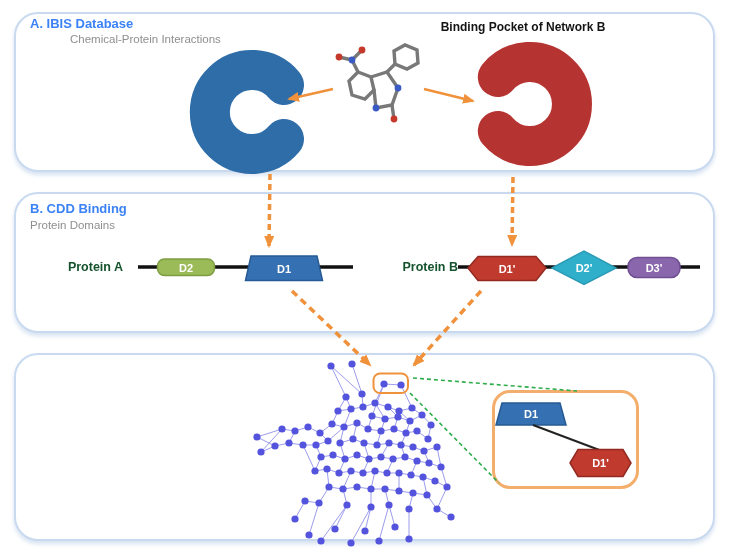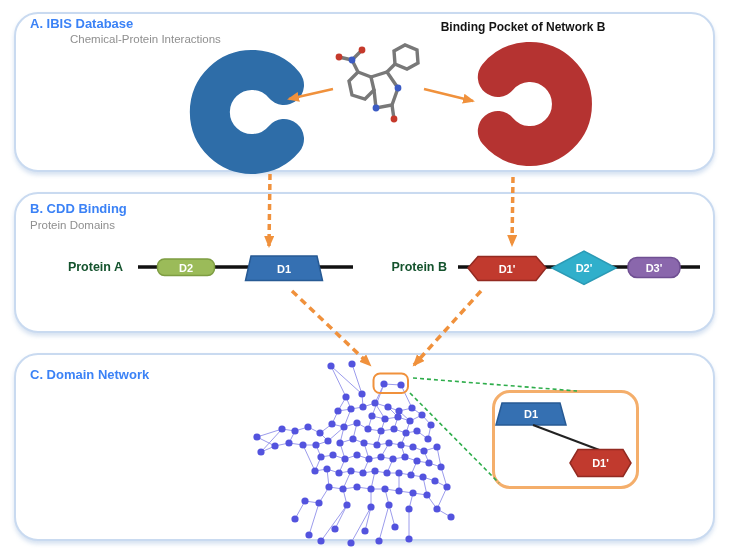--- a/index.html
+++ b/index.html
@@ -31,23 +31,22 @@
   <div class="panel" id="panel-b"></div>
   <div class="panel" id="panel-c"></div>
 
   <div class="lbl ptitle" style="left:30px;top:16px;">A. IBIS Database</div>
   <div class="lbl psub" style="left:30px;top:33px;margin-left:40px;">Chemical-Protein Interactions</div>
   <div class="lbl blk ctr" style="left:423px;top:20px;width:200px;">Binding Pocket of Network B</div>
 
   <div class="lbl ptitle" style="left:30px;top:201px;">B. CDD Binding</div>
   <div class="lbl psub" style="left:30px;top:219px;">Protein Domains</div>
   <div class="lbl prot rgt" style="left:45px;top:260px;width:78px;">Protein A</div>
-  <div class="lbl prot rgt" style="left:385px;top:260px;width:62px;">Protein B</div>
-
-  <div class="lbl ptitle" style="left:30px;top:367px;">C. Domain Network</div>
+  <div class="lbl prot rgt" style="left:396px;top:260px;width:62px;">Protein B</div>
+
 
   <div class="inset-box"></div>
 
   <svg id="overlay" viewBox="0 0 729 558">
     <defs>
       <marker id="mo" markerUnits="userSpaceOnUse" markerWidth="14" markerHeight="12" refX="10" refY="5" orient="auto">
         <path d="M0,0 L12,5 L0,10 Z" fill="#F0913C"></path>
       </marker>
     </defs>
 

